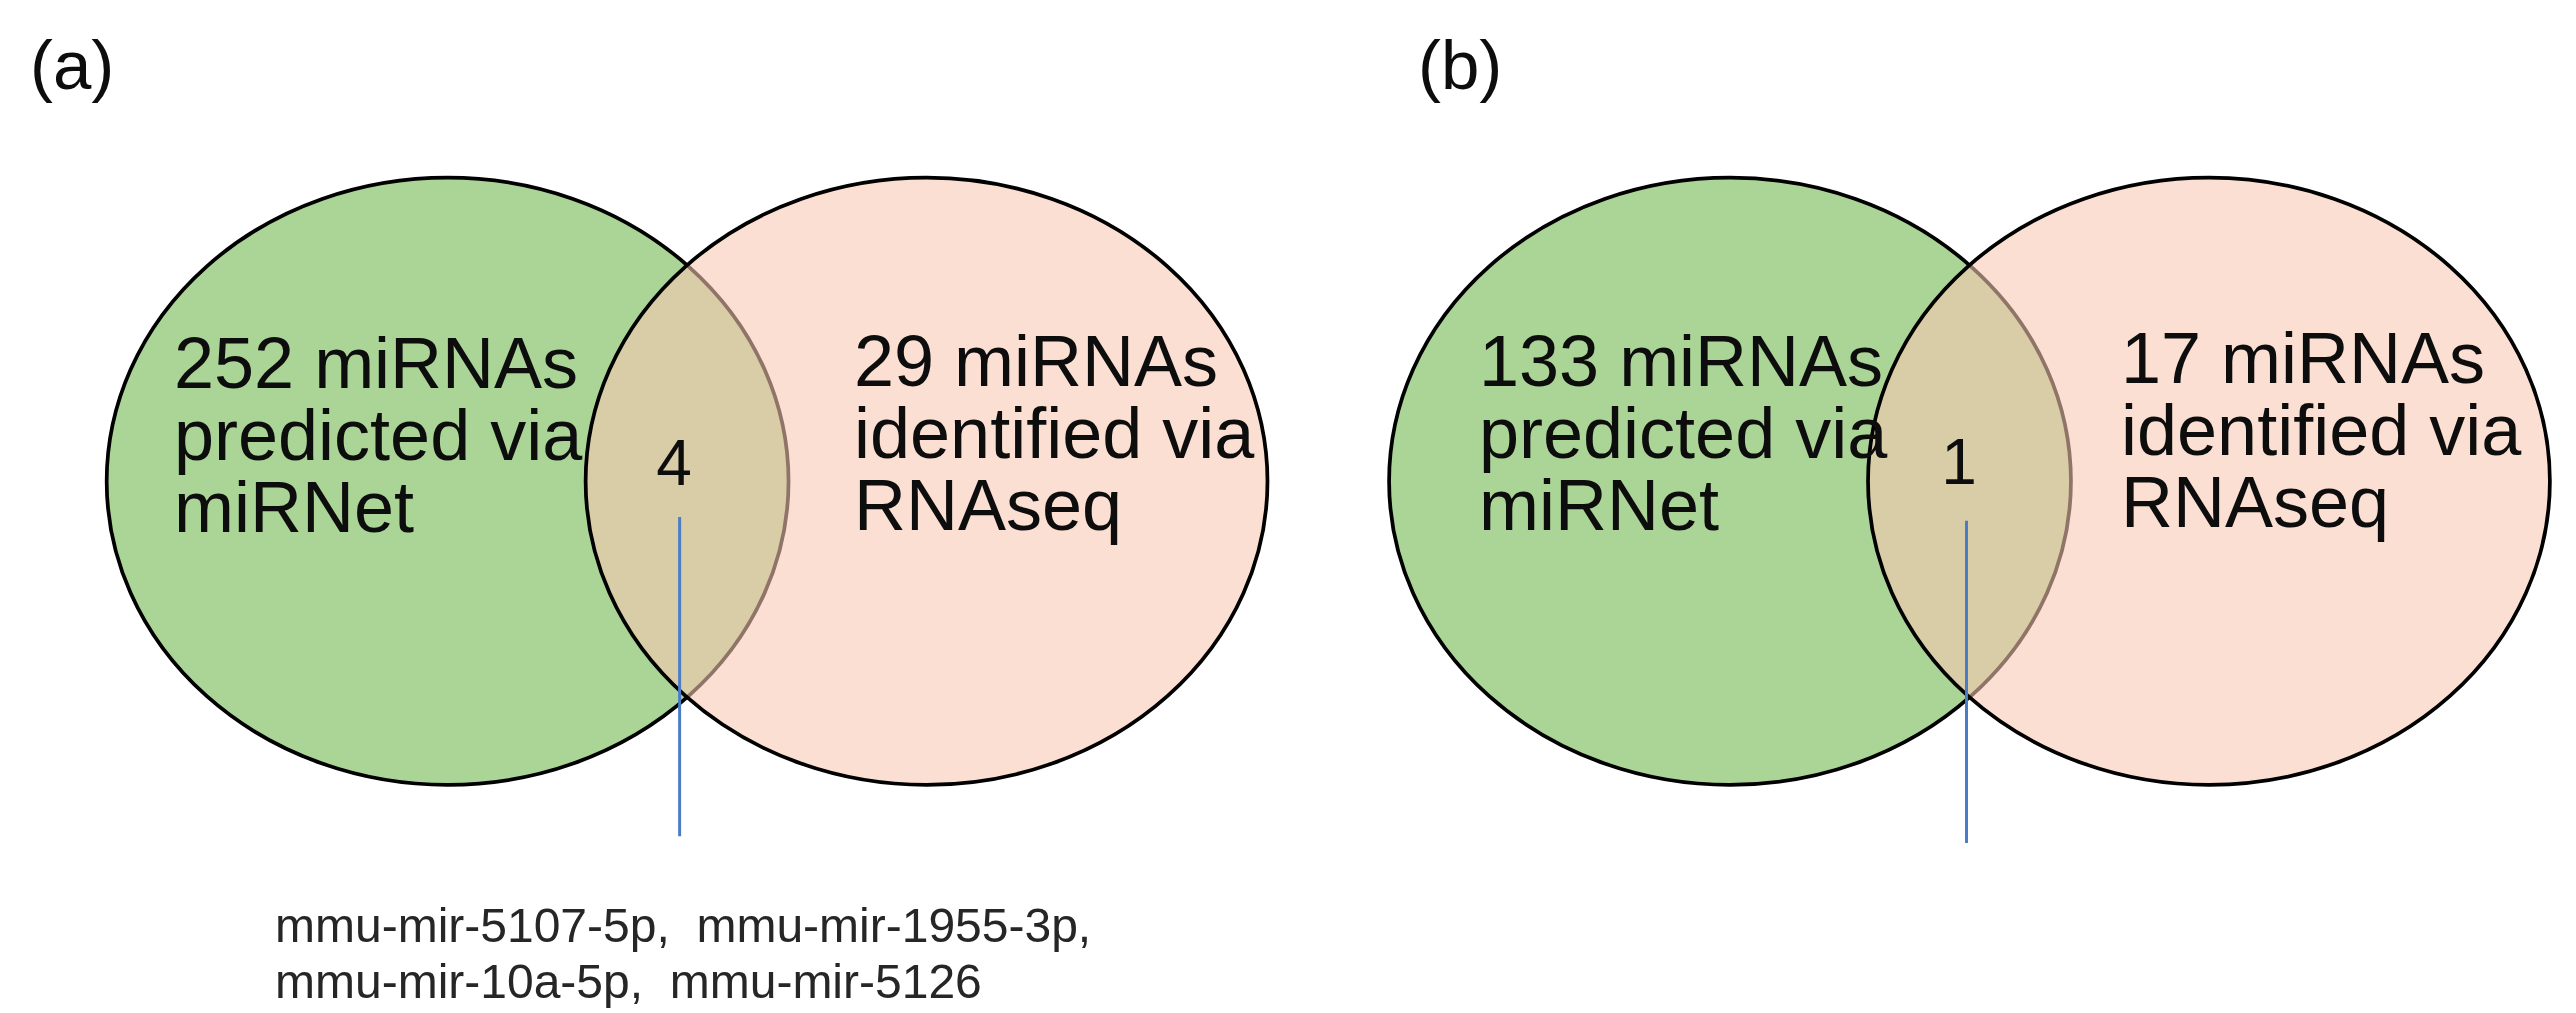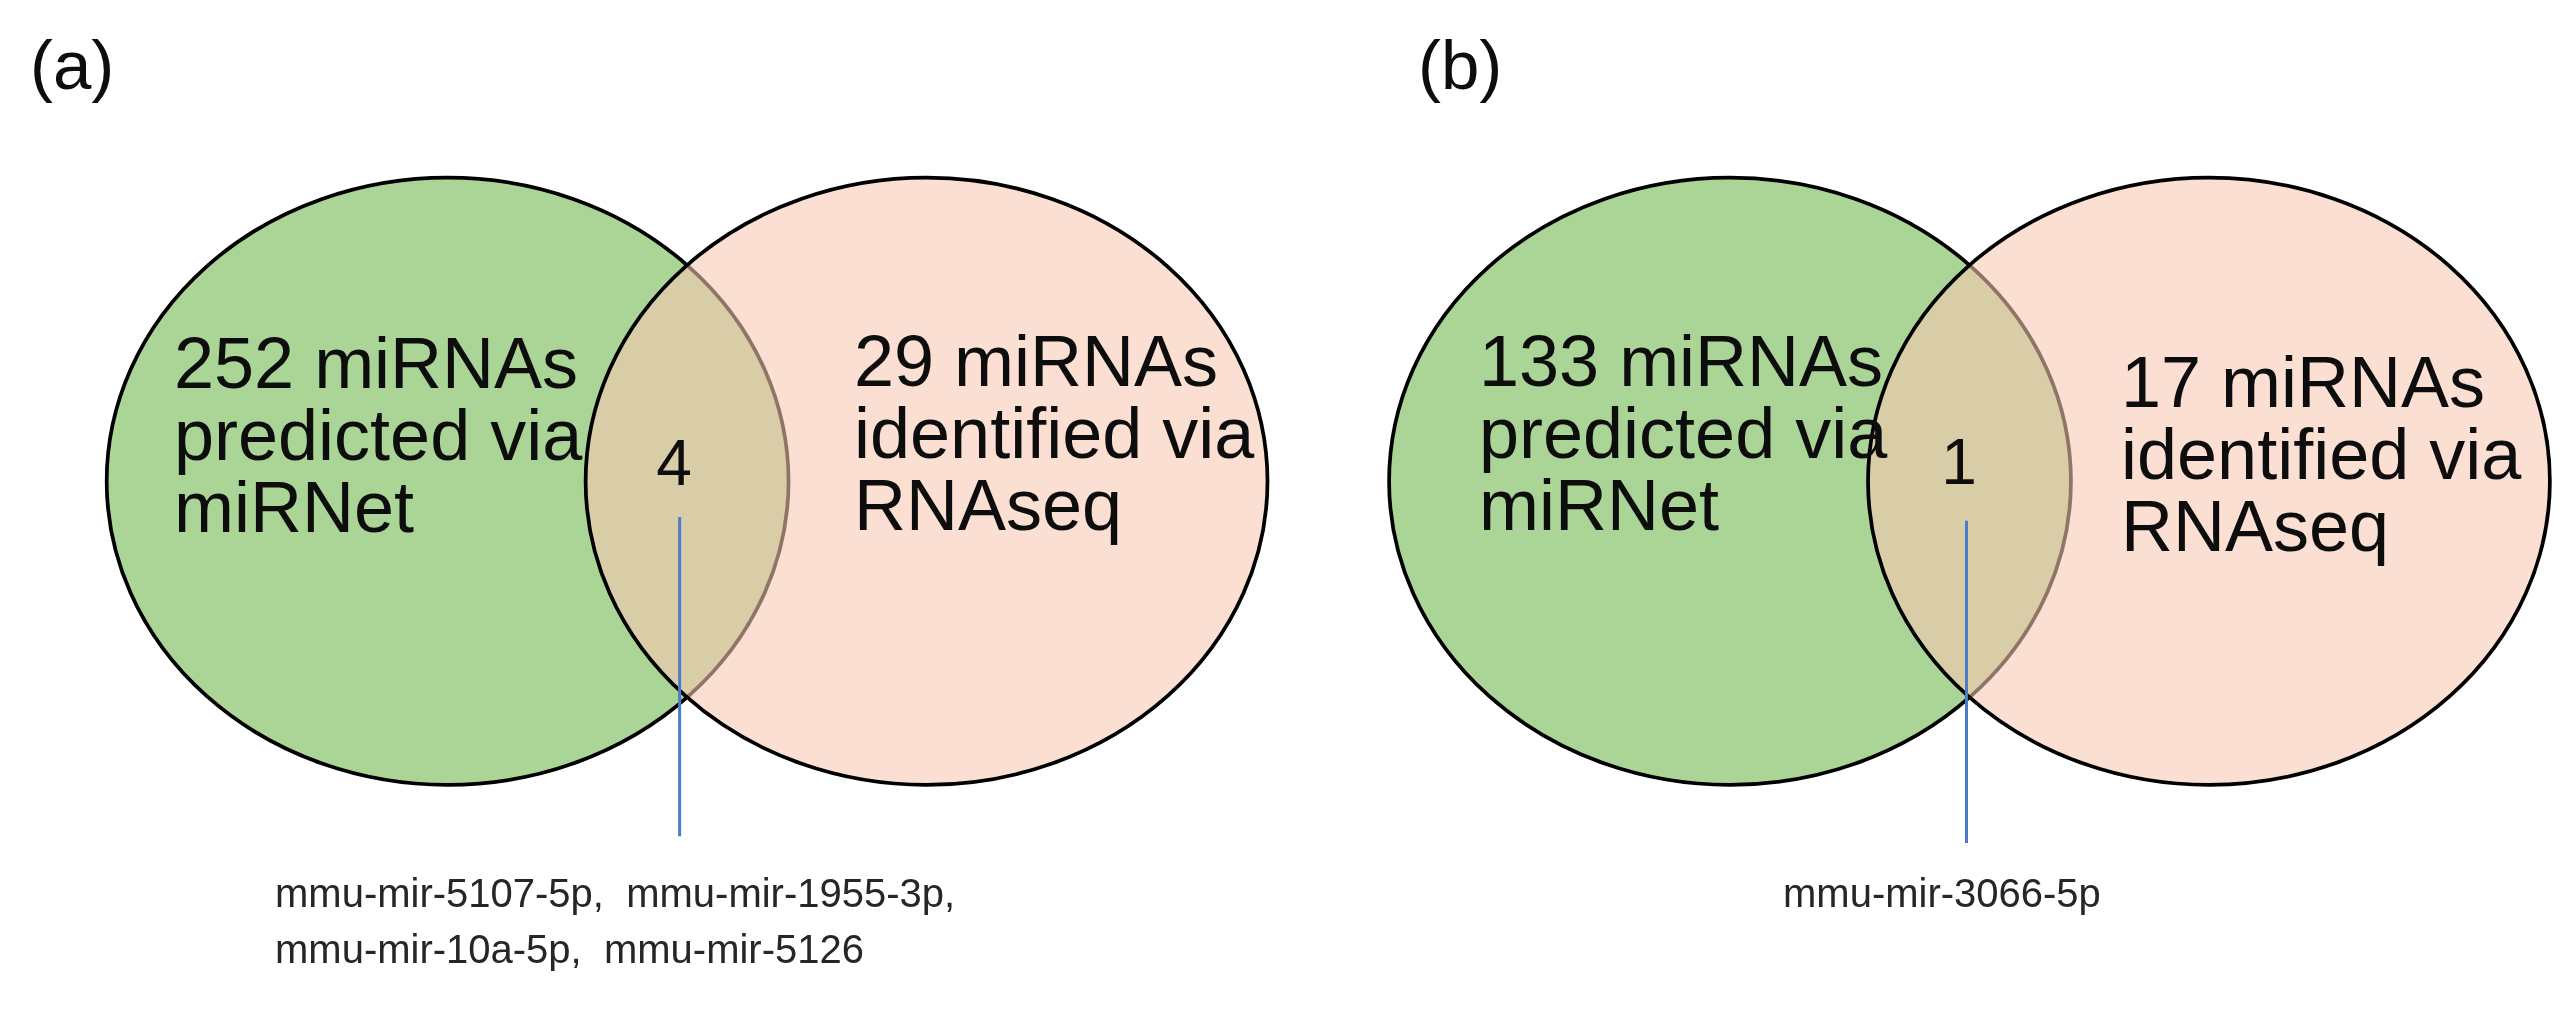--- a/index.html
+++ b/index.html
@@ -42,31 +42,32 @@
   .circle-text {
     font-size: 72px;
     line-height: 72px;
   }
   .overlap-count {
     font-size: 64px;
     line-height: 1;
     transform: translate(-50%, -50%);
   }
   .caption {
-    font-size: 40px;
+    font-size: 48px;
     line-height: 56px;
     color: #262626;
+    margin-top: 33px;
   }
   
   .label-a   { left: 30px;   top: 30px;  }
   .label-b   { left: 1418px; top: 30px;  }
   .text-a-left  { left: 174px;  top: 327px; }
   .text-a-right { left: 854px; top: 325px; }
   .text-b-left  { left: 1479px; top: 325px; }
-  .text-b-right { left: 2121px; top: 322px; margin-top: 24px; }
+  .text-b-right { left: 2121px; top: 322px; }
   .count-a { left: 674px;  top: 463px; }
   .count-b { left: 1959px; top: 462px; }
   .caption-a { left: 275px;  top: 865px; }
   .caption-b { left: 1783px; top: 865px; }
 </style>
 </head>
 <body>
 
 <div class="stage">
 
@@ -103,16 +104,15 @@
   <div class="txt circle-text text-b-left">133 miRNAs
 predicted via
 miRNet</div>
 
   <div class="txt circle-text text-b-right">17 miRNAs
 identified via
 RNAseq</div>
 
   <div class="txt overlap-count count-b">1</div>
 
-  <div class="txt caption caption-b">mmu-mir-3066-5p</div>
 
 </div>
 
 
 </body></html>

